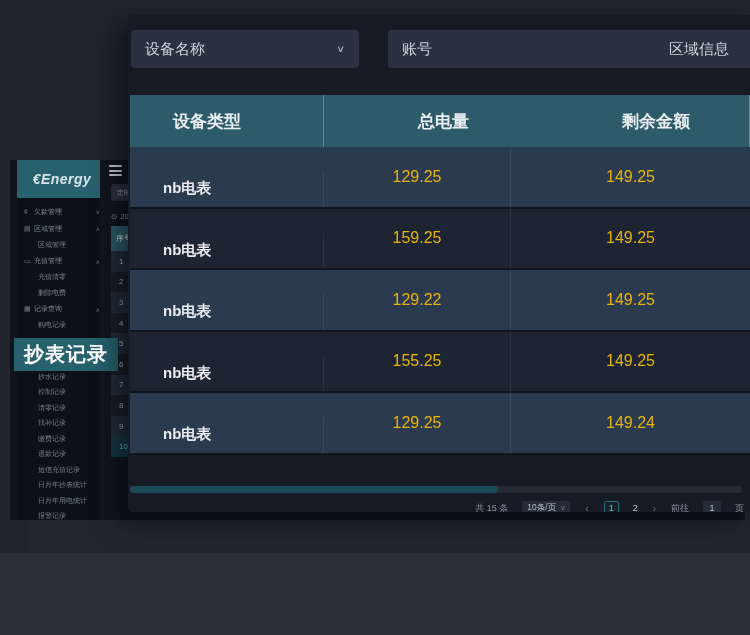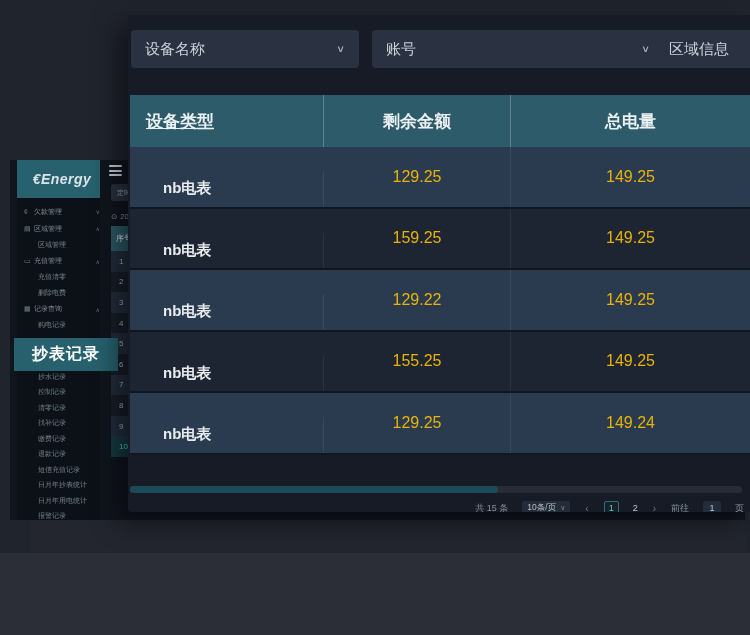--- a/index.html
+++ b/index.html
@@ -18,21 +18,21 @@
   .logo { height:38px; background:#27616d; display:flex; align-items:center; justify-content:center;
           font-style:italic; font-weight:bold; font-size:14px; color:#d9e5e7; letter-spacing:.5px; }
   .menu { padding-top:5px; }
   .mi { height:17px; display:flex; align-items:center; padding:0 7px; color:#7e8c96; font-size:7px; }
   .mi-icon { width:10px; font-size:7px; color:#6b7a85; }
   .mi-label { flex:1; white-space:nowrap; }
   .mi-caret { font-size:6px; color:#5f6d78; }
   .sub { height:15.5px; display:flex; align-items:center; padding-left:21px; color:#74818c; font-size:7px; white-space:nowrap; }
   .menu-gap { height:36px; }
   .active-item { position:absolute; left:4px; top:178px; width:104px; height:33px; background:#26616d;
-                 color:#ffffff; font-size:16px; font-weight:bold; letter-spacing:1px;
+                 color:#ffffff; font-size:20px; font-weight:bold; letter-spacing:1px;
                  display:flex; align-items:center; justify-content:center; z-index:6; }
 
   .bg-main { position:absolute; left:90px; top:0; right:0; height:360px; background:#10151d; }
   .hamburger { position:absolute; left:9px; top:5px; width:13px; height:11px; display:flex; flex-direction:column; justify-content:space-between; }
   .hamburger span { display:block; height:2px; background:#c7ccd2; border-radius:1px; }
   .toolbar-chip { position:absolute; left:11px; top:24px; height:17px; width:52px; background:#2a3140; border-radius:3px;
                   color:#98a1ac; font-size:7px; display:flex; align-items:center; padding-left:6px; white-space:nowrap; overflow:hidden; }
   .date-row { position:absolute; left:11px; top:50px; height:13px; display:flex; align-items:center; gap:3px;
               color:#8a93a0; font-size:7.5px; }
   .serial-col { position:absolute; left:11px; top:66px; width:70px; }
@@ -42,29 +42,29 @@
   .serial-row:nth-child(even) { background:#222d3b; }
   .serial-row.current { background:#173843; color:#4fd6ca; }
 
   
   .overlay { position:absolute; left:128px; top:15px; width:622px; height:497px; background:#161b25;
              z-index:10; border-radius:4px 0 0 4px; box-shadow:-10px 10px 26px rgba(0,0,0,.5); overflow:hidden; }
   .dd { position:absolute; top:15px; height:38px; background:#2a3140; border-radius:4px;
         display:flex; align-items:center; padding:0 14px; color:#ccd3da; font-size:15px; }
   .dd-caret { margin-left:auto; color:#a9b1bb; font-size:12px; transform:scaleY(.8); }
   .dd1 { left:3px; width:228px; }
-  .dd2 { left:244px; width:292px; }
+  .dd2 { left:260px; width:292px; }
   .dd3 { left:527px; width:135px; }
 
   .tbl { position:absolute; left:2px; top:80px; width:620px; }
   .thead { display:flex; height:52px; background:#2e5b69; }
   .th { display:flex; align-items:center; justify-content:center; color:#eaeff2; font-size:17px; font-weight:bold; }
   .col1 { width:194px; } .col2 { width:187px; } .col3 { width:239px; }
   .thead .col1, .thead .col2 { border-right:1px solid rgba(255,255,255,.25); }
-  .thead .col1 { justify-content:flex-start; padding-left:16px;text-decoration:underline; }
+  .thead .col1 { justify-content:flex-start; padding-left:43px; }
   .tr { display:flex; height:61.5px; border-bottom:2px solid #10161f; }
   .tr:nth-child(odd) { background:#1d2532; }
   .tr:nth-child(even) { background:#2b3b4f; }
   .td { display:flex; align-items:center; justify-content:center; color:#eab308; font-size:16px; }
   .tr .col1 { justify-content:flex-start; padding-left:33px; font-size:15px; font-weight:600; color:#e9ebee;margin-top:24px; }
   .tr .col1, .tr .col2 { border-right:1px solid rgba(255,255,255,.07); }
 
   .hscroll { position:absolute; left:2px; top:471px; width:612px; height:7px; background:#262b35; border-radius:3px; }
   .hscroll-thumb { position:absolute; left:0; top:0; width:368px; height:7px; background:#1b4a58; border-radius:3px; }
 
@@ -165,22 +165,22 @@
     <span>账号</span>
     <span class="dd-caret">∨</span>
   </div>
   <div class="dd dd3">
     <span>区域信息</span>
   </div>
 
   <div class="tbl">
     <div class="thead">
       <div class="th col1">设备类型</div>
+      <div class="th col3">总电量</div>
       <div class="th col2">剩余金额</div>
-      <div class="th col3">总电量</div>
     </div>
     <div class="tr">
       <div class="td col1">nb电表</div>
       <div class="td col2">129.25</div>
       <div class="td col3">149.25</div>
     </div>
     <div class="tr">
       <div class="td col1">nb电表</div>
       <div class="td col2">159.25</div>
       <div class="td col3">149.25</div>

